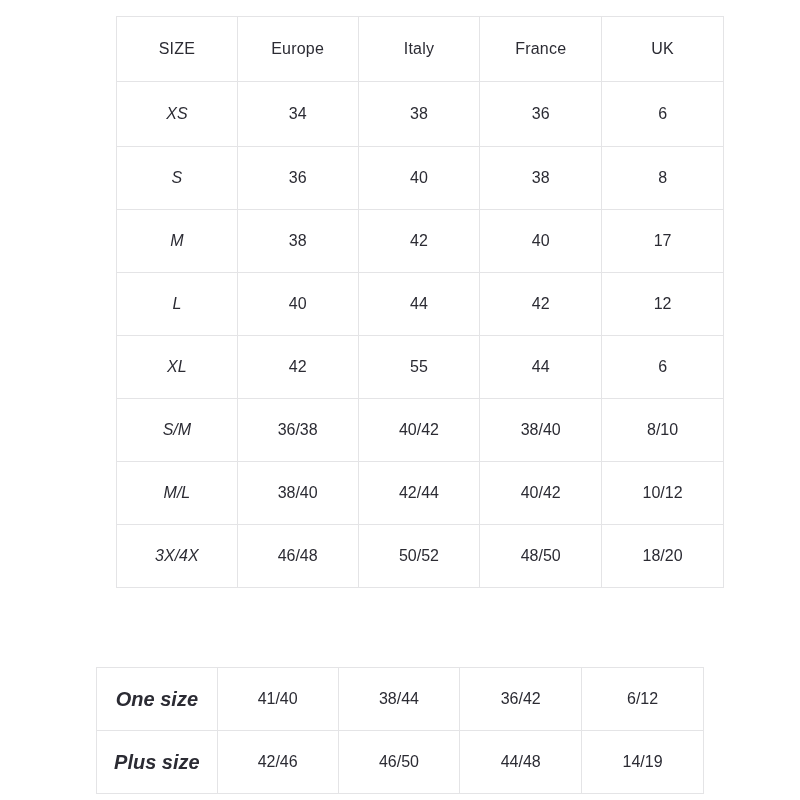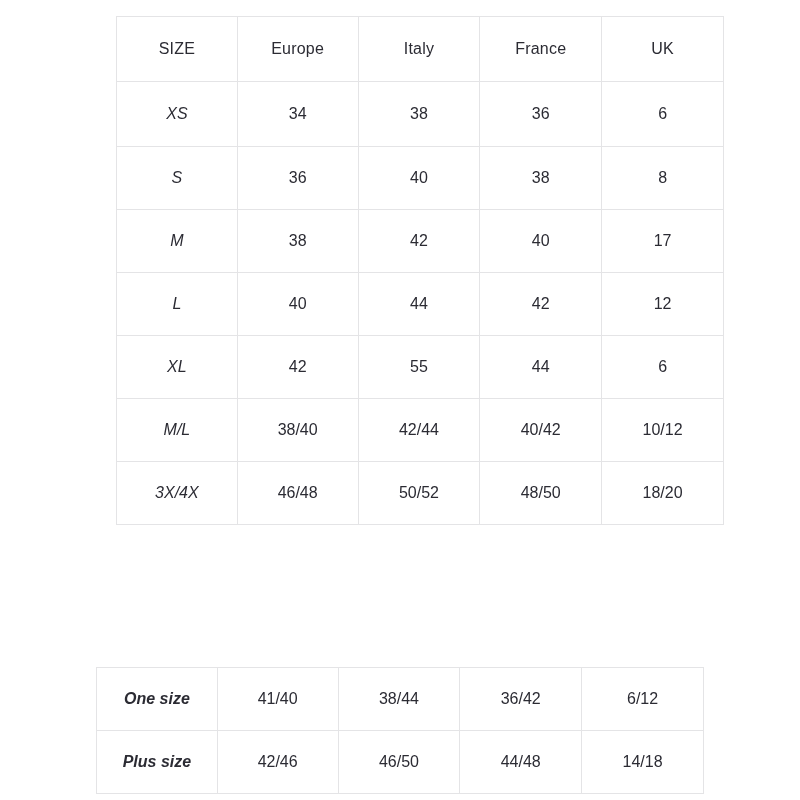--- a/index.html
+++ b/index.html
@@ -63,21 +63,21 @@
     font-weight: 700;
     font-size: 16px;
     font-style: italic;
   }
   td.value-cell {
     font-weight: 400;
     font-size: 16px;
     color: #33333b;
   }
   #secondary-table tr { height: 63px; }
-  #secondary-table td.row-label { font-weight: 700; font-size: 16px; }
+  #secondary-table td.row-label { font-weight: 700; font-size: 20px; }
 </style>
 </head>
 <body>
 
 <div class="page">
 
   <div class="table-wrap" id="main-table-wrap">
     <table class="size-table" id="main-table">
       <colgroup>
         <col class="c0">
@@ -125,20 +125,27 @@
           <td class="value-cell">12</td>
         </tr>
         <tr>
           <td class="row-label">XL</td>
           <td class="value-cell">42</td>
           <td class="value-cell">55</td>
           <td class="value-cell">44</td>
           <td class="value-cell">6</td>
         </tr>
         <tr>
+          <td class="row-label">S/M</td>
+          <td class="value-cell">36/38</td>
+          <td class="value-cell">40/42</td>
+          <td class="value-cell">38/40</td>
+          <td class="value-cell">8/10</td>
+        </tr>
+        <tr>
           <td class="row-label">M/L</td>
           <td class="value-cell">38/40</td>
           <td class="value-cell">42/44</td>
           <td class="value-cell">40/42</td>
           <td class="value-cell">10/12</td>
         </tr>
         <tr>
           <td class="row-label">3X/4X</td>
           <td class="value-cell">46/48</td>
           <td class="value-cell">50/52</td>
@@ -164,19 +171,19 @@
           <td class="value-cell">41/40</td>
           <td class="value-cell">38/44</td>
           <td class="value-cell">36/42</td>
           <td class="value-cell">6/12</td>
         </tr>
         <tr>
           <td class="row-label">Plus size</td>
           <td class="value-cell">42/46</td>
           <td class="value-cell">46/50</td>
           <td class="value-cell">44/48</td>
-          <td class="value-cell">14/18</td>
+          <td class="value-cell">14/19</td>
         </tr>
       </tbody>
     </table>
   </div>
 
 </div>
 
 </body></html>

